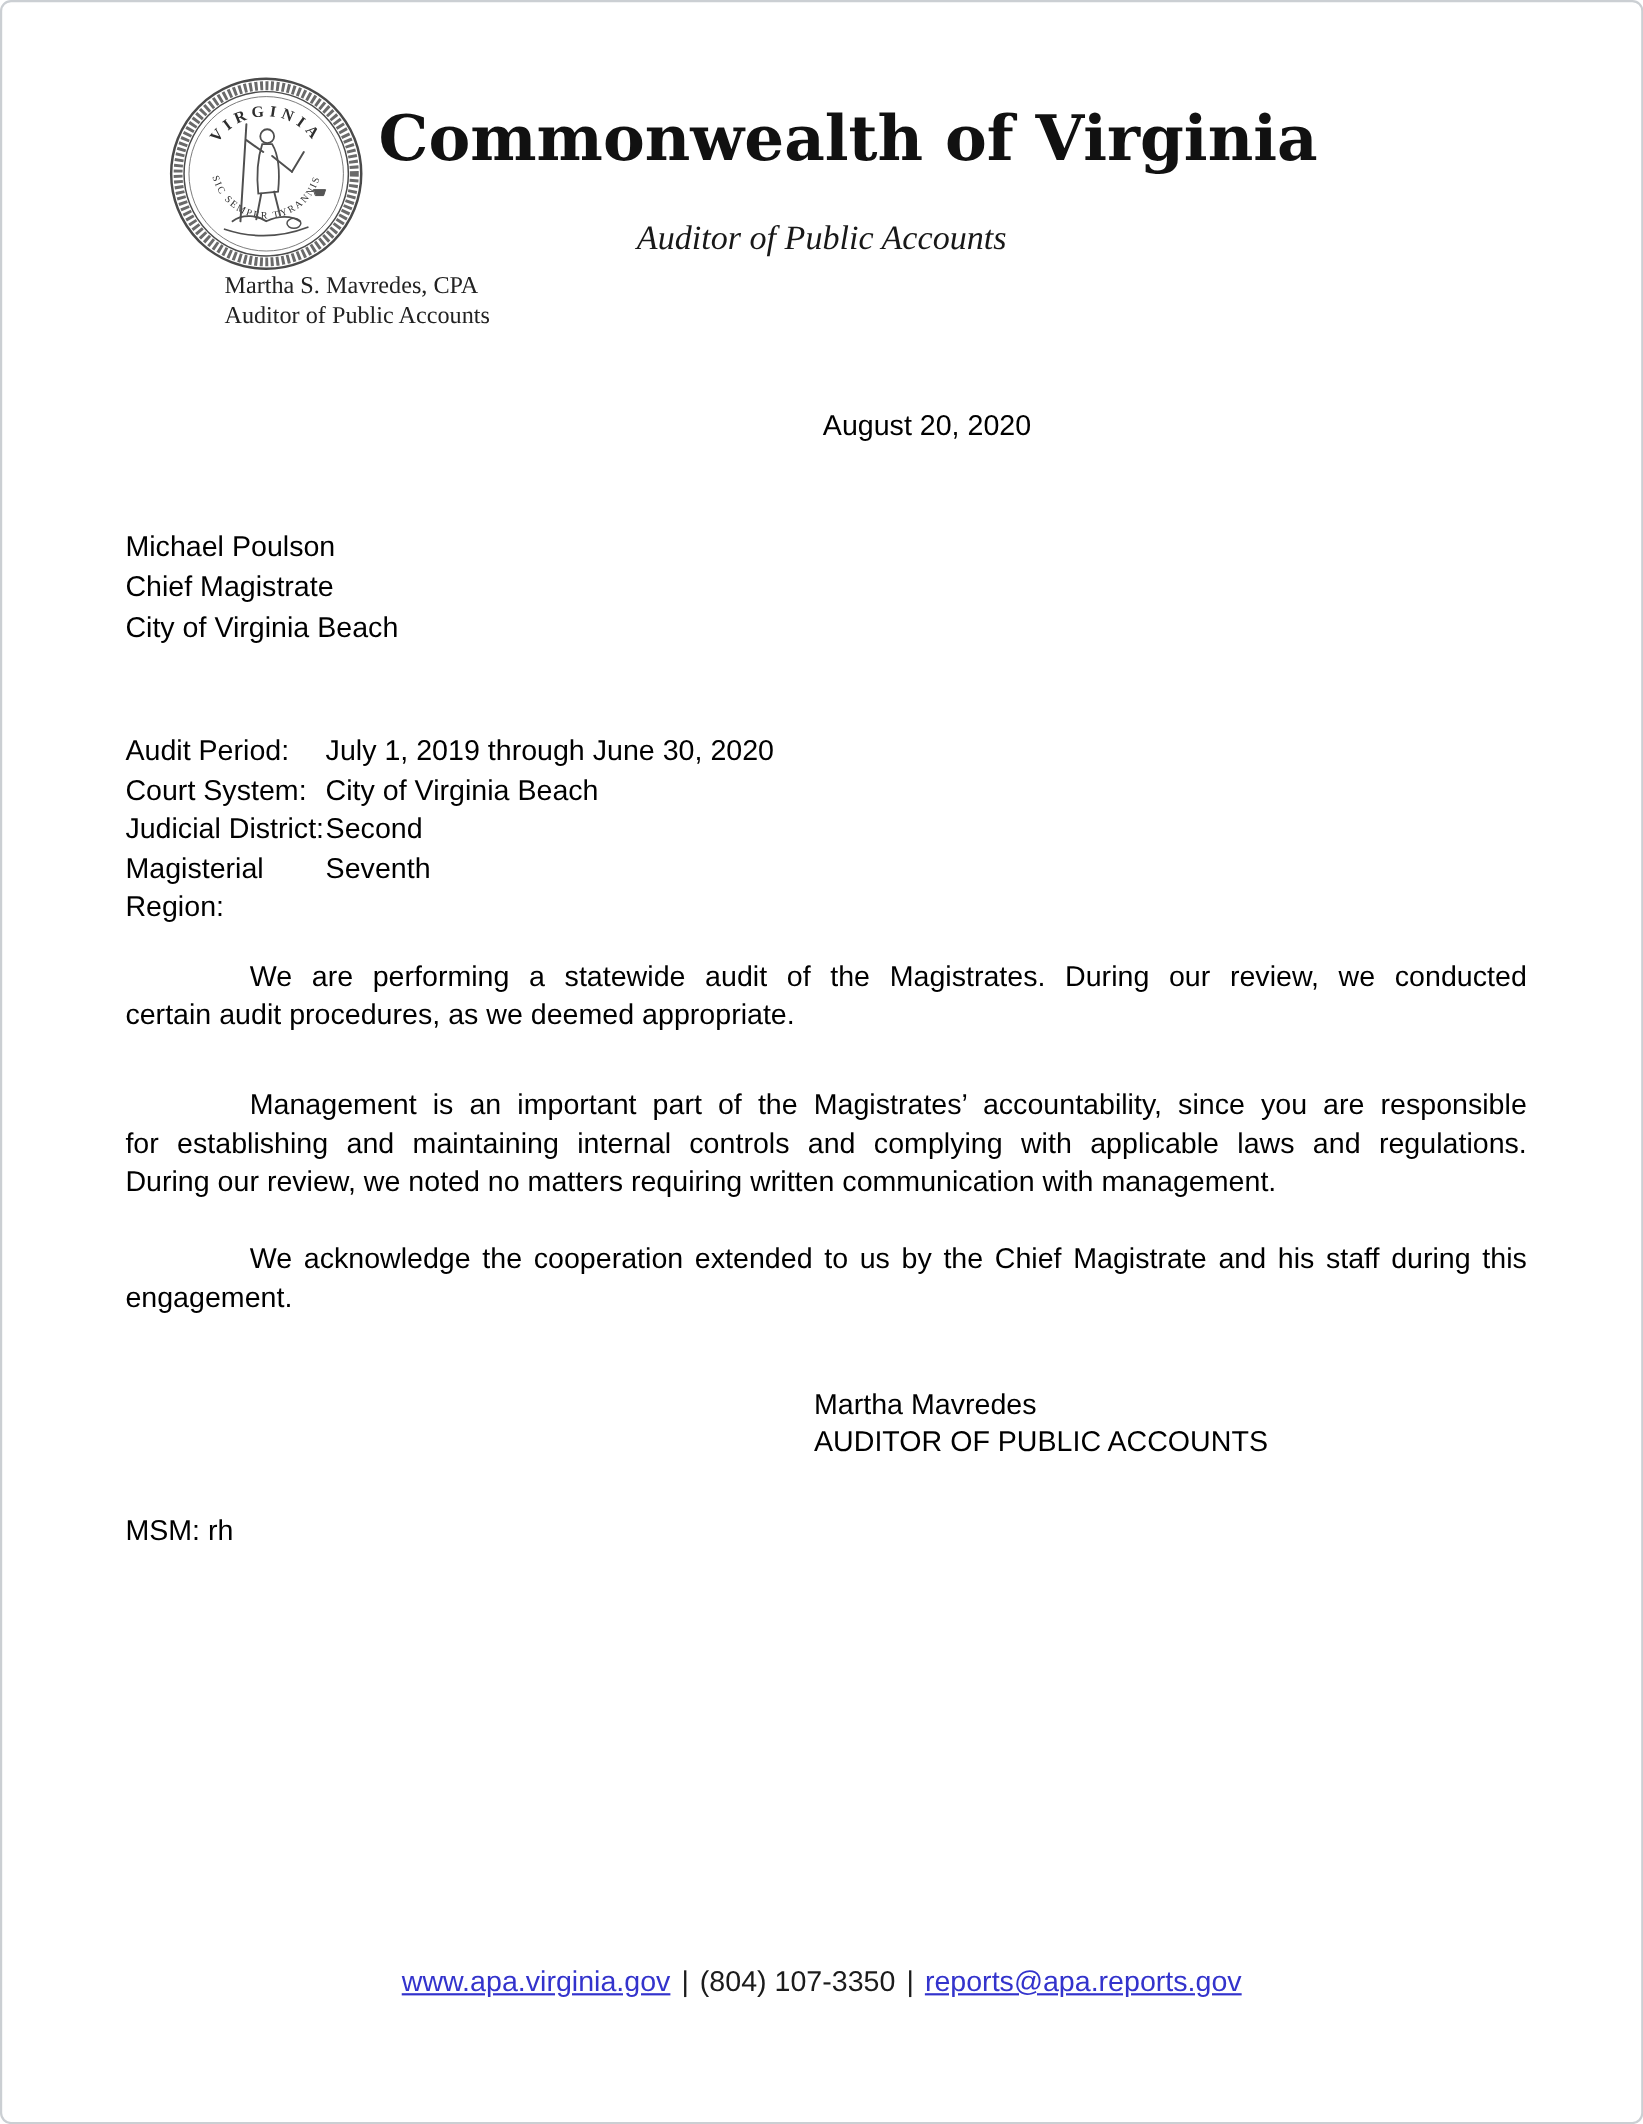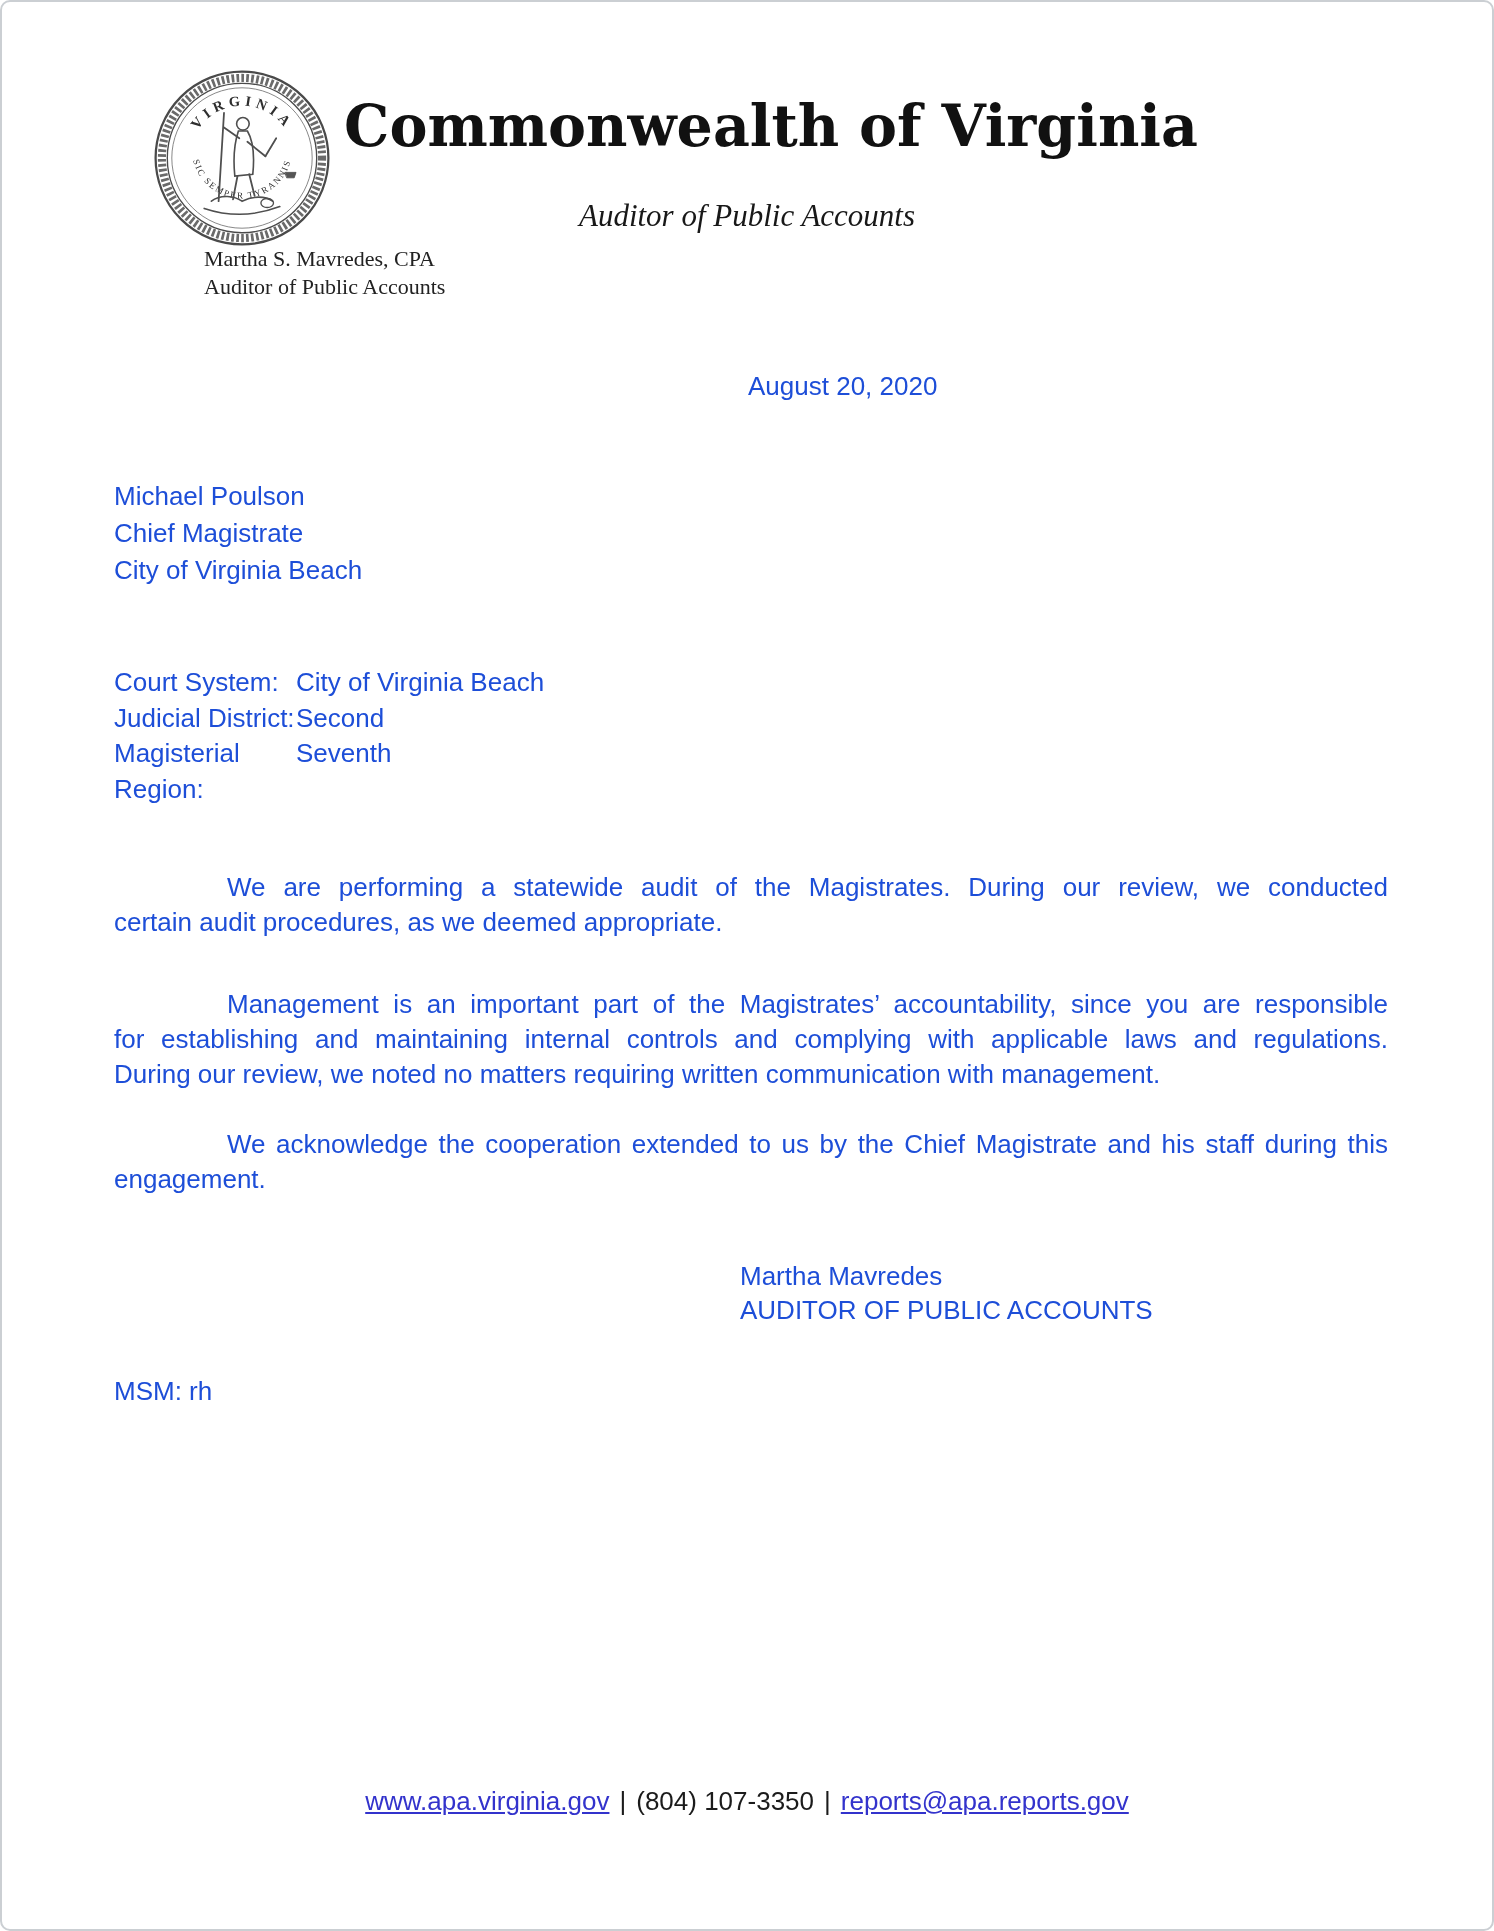--- a/index.html
+++ b/index.html
@@ -35,21 +35,21 @@
     font-size:31px;
     color:#181818;
   }
   .contact{
     font-family:"Liberation Serif", serif;
     font-size:22px;line-height:28px;color:#222;
   }
   .contact-left{left:170px;top:243px;margin-left:32px;}
   .contact-right{right:172px;top:243px;text-align:right;}
   
-  .body-text{font-size:26px;line-height:35px;color:#1d4ed8;}
+  .body-text{font-size:26px;line-height:35px;color:#000000;}
   .date-line{left:746px;top:367px;}
   .recipient{left:112px;top:476px;line-height:37px;}
   .audit{left:112px;top:663px;}
   .audit-row{display:flex;line-height:35.5px;}
   .audit-label{width:182px;flex:0 0 182px;}
   .para{left:112px;width:1274px;}
   .p1{top:868px;}
   .p2{top:985px;}
   .p3{top:1125px;}
   .bline{line-height:35px;}
@@ -128,20 +128,24 @@
   <div class="abs body-text date-line">August 20, 2020</div>
 
   <div class="abs body-text recipient">
     <div>Michael Poulson</div>
     <div>Chief Magistrate</div>
     <div>City of Virginia Beach</div>
   </div>
 
   <div class="abs body-text audit">
     <div class="audit-row">
+      <div class="audit-label">Audit Period:</div>
+      <div>July 1, 2019 through June 30, 2020</div>
+    </div>
+    <div class="audit-row">
       <div class="audit-label">Court System:</div>
       <div>City of Virginia Beach</div>
     </div>
     <div class="audit-row">
       <div class="audit-label">Judicial District:</div>
       <div>Second</div>
     </div>
     <div class="audit-row">
       <div class="audit-label">Magisterial Region:</div>
       <div>Seventh</div>

